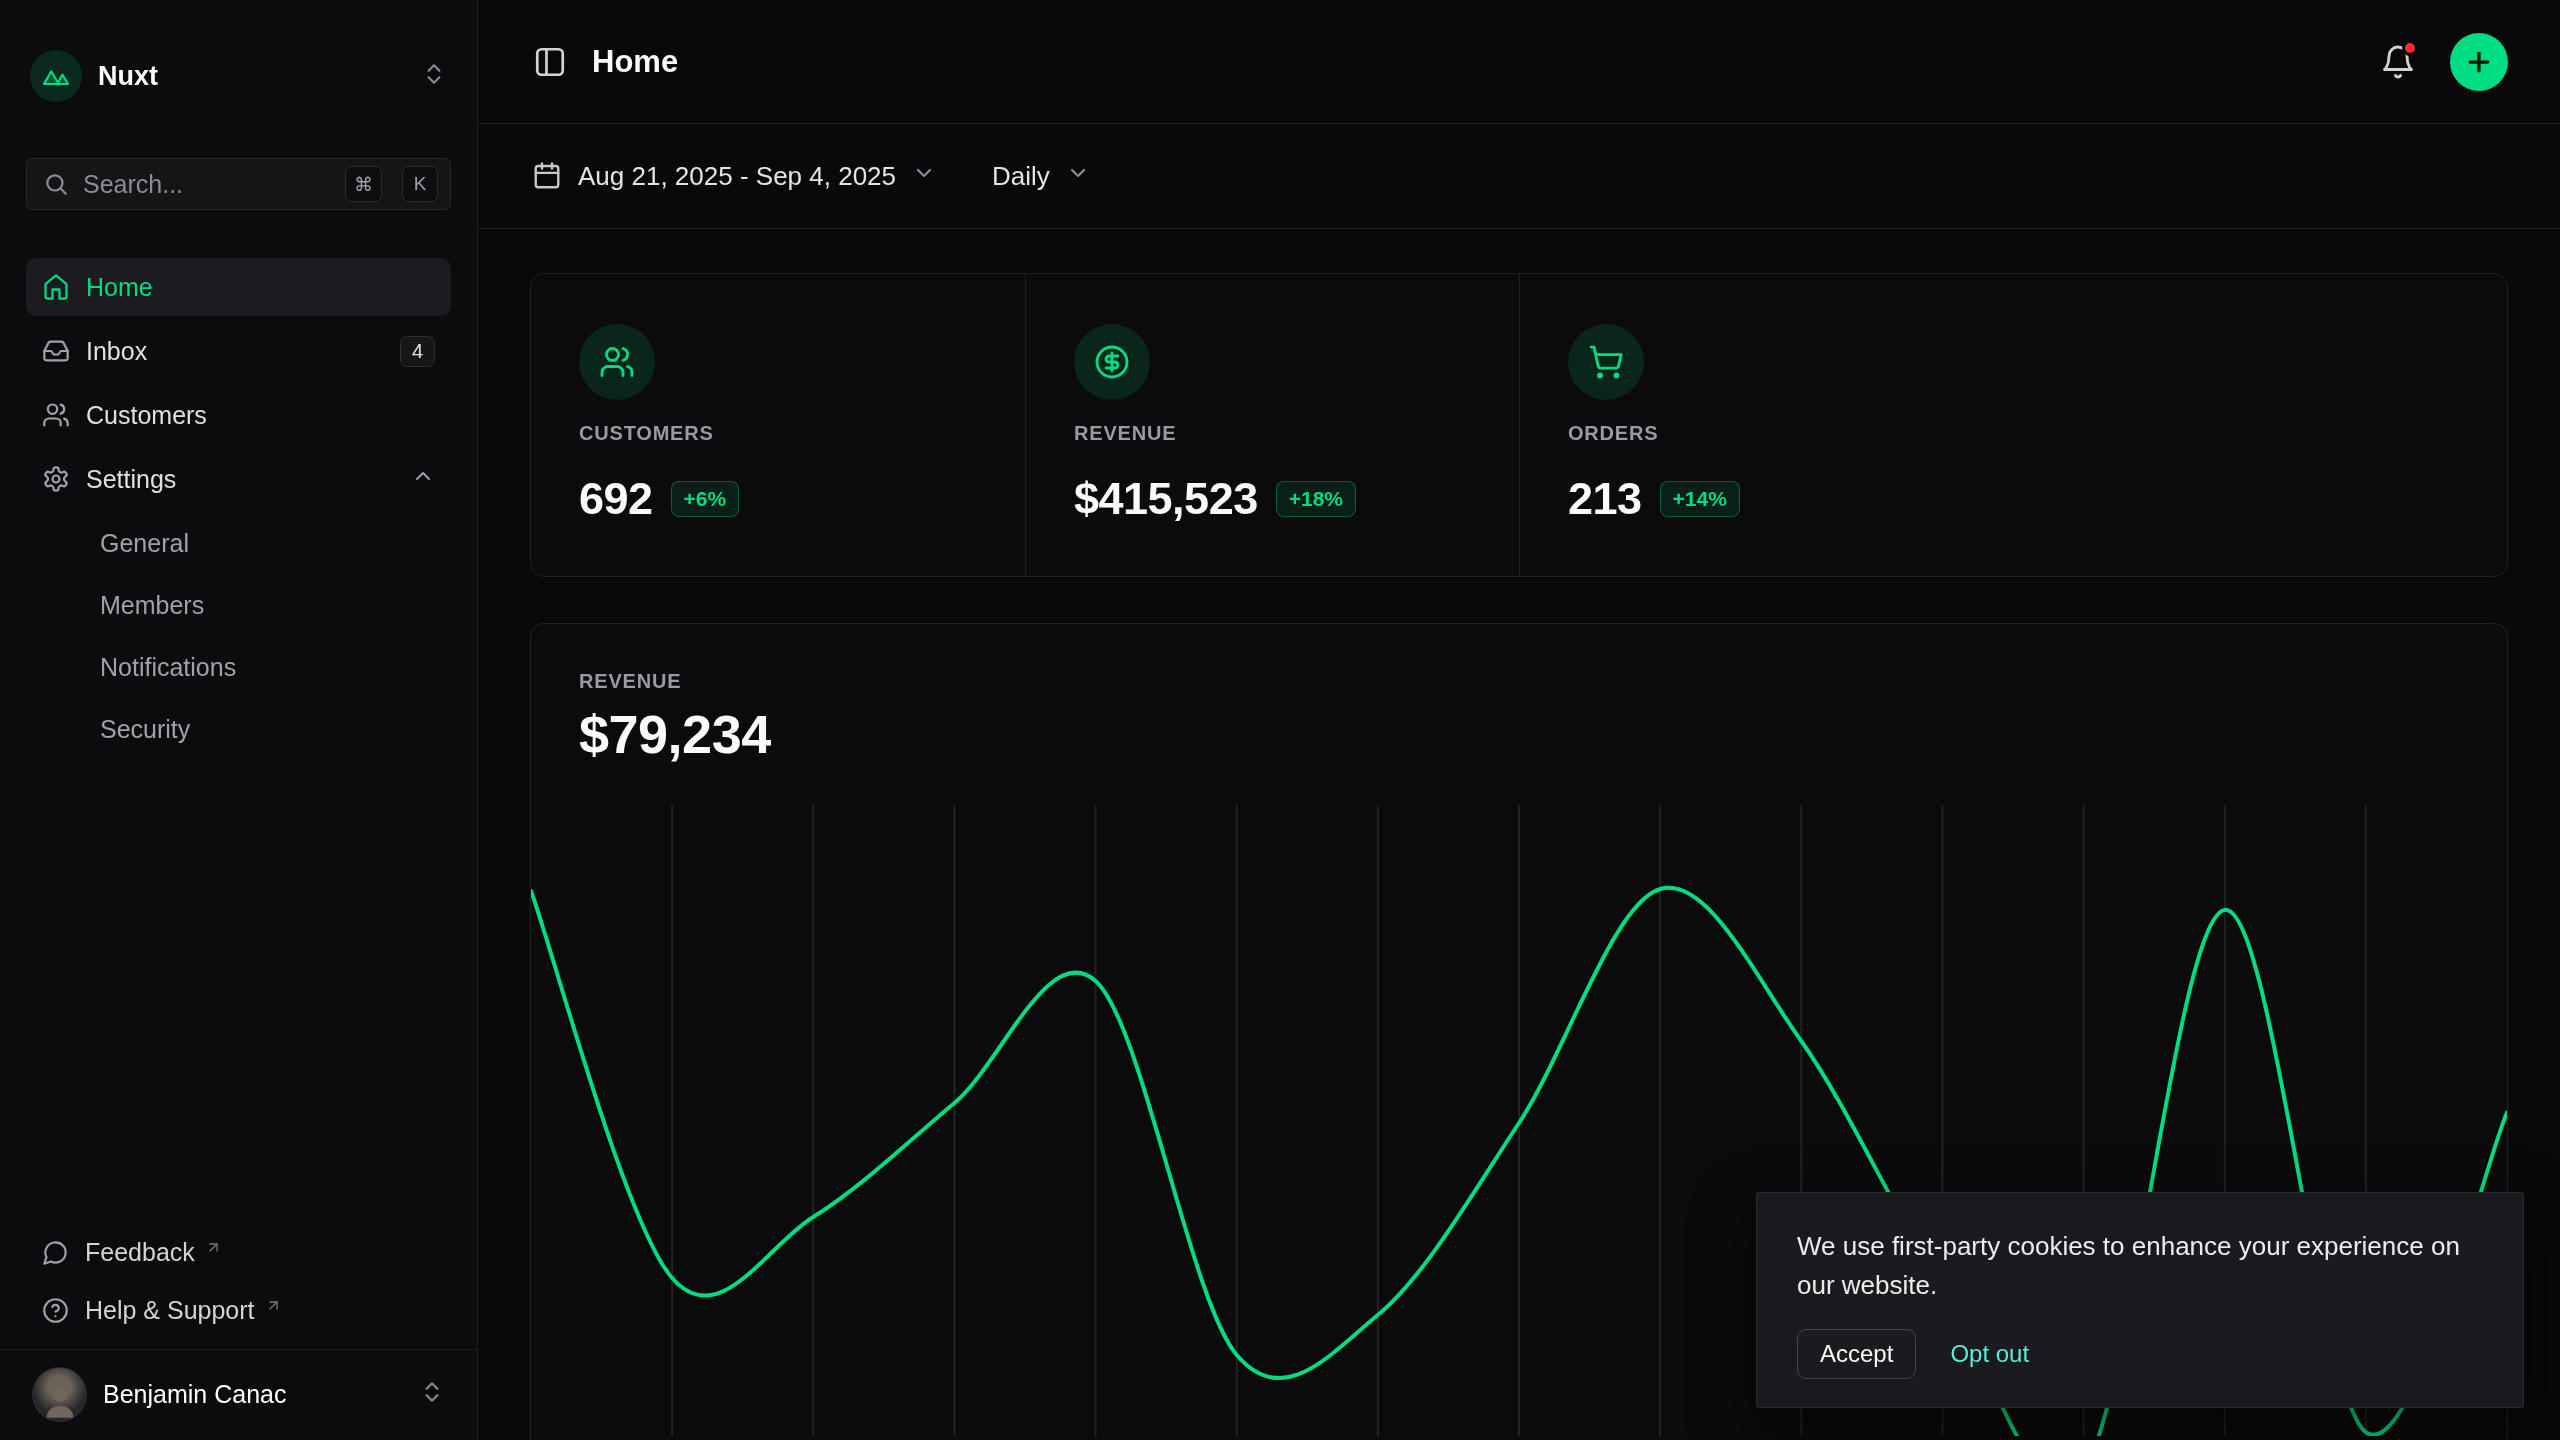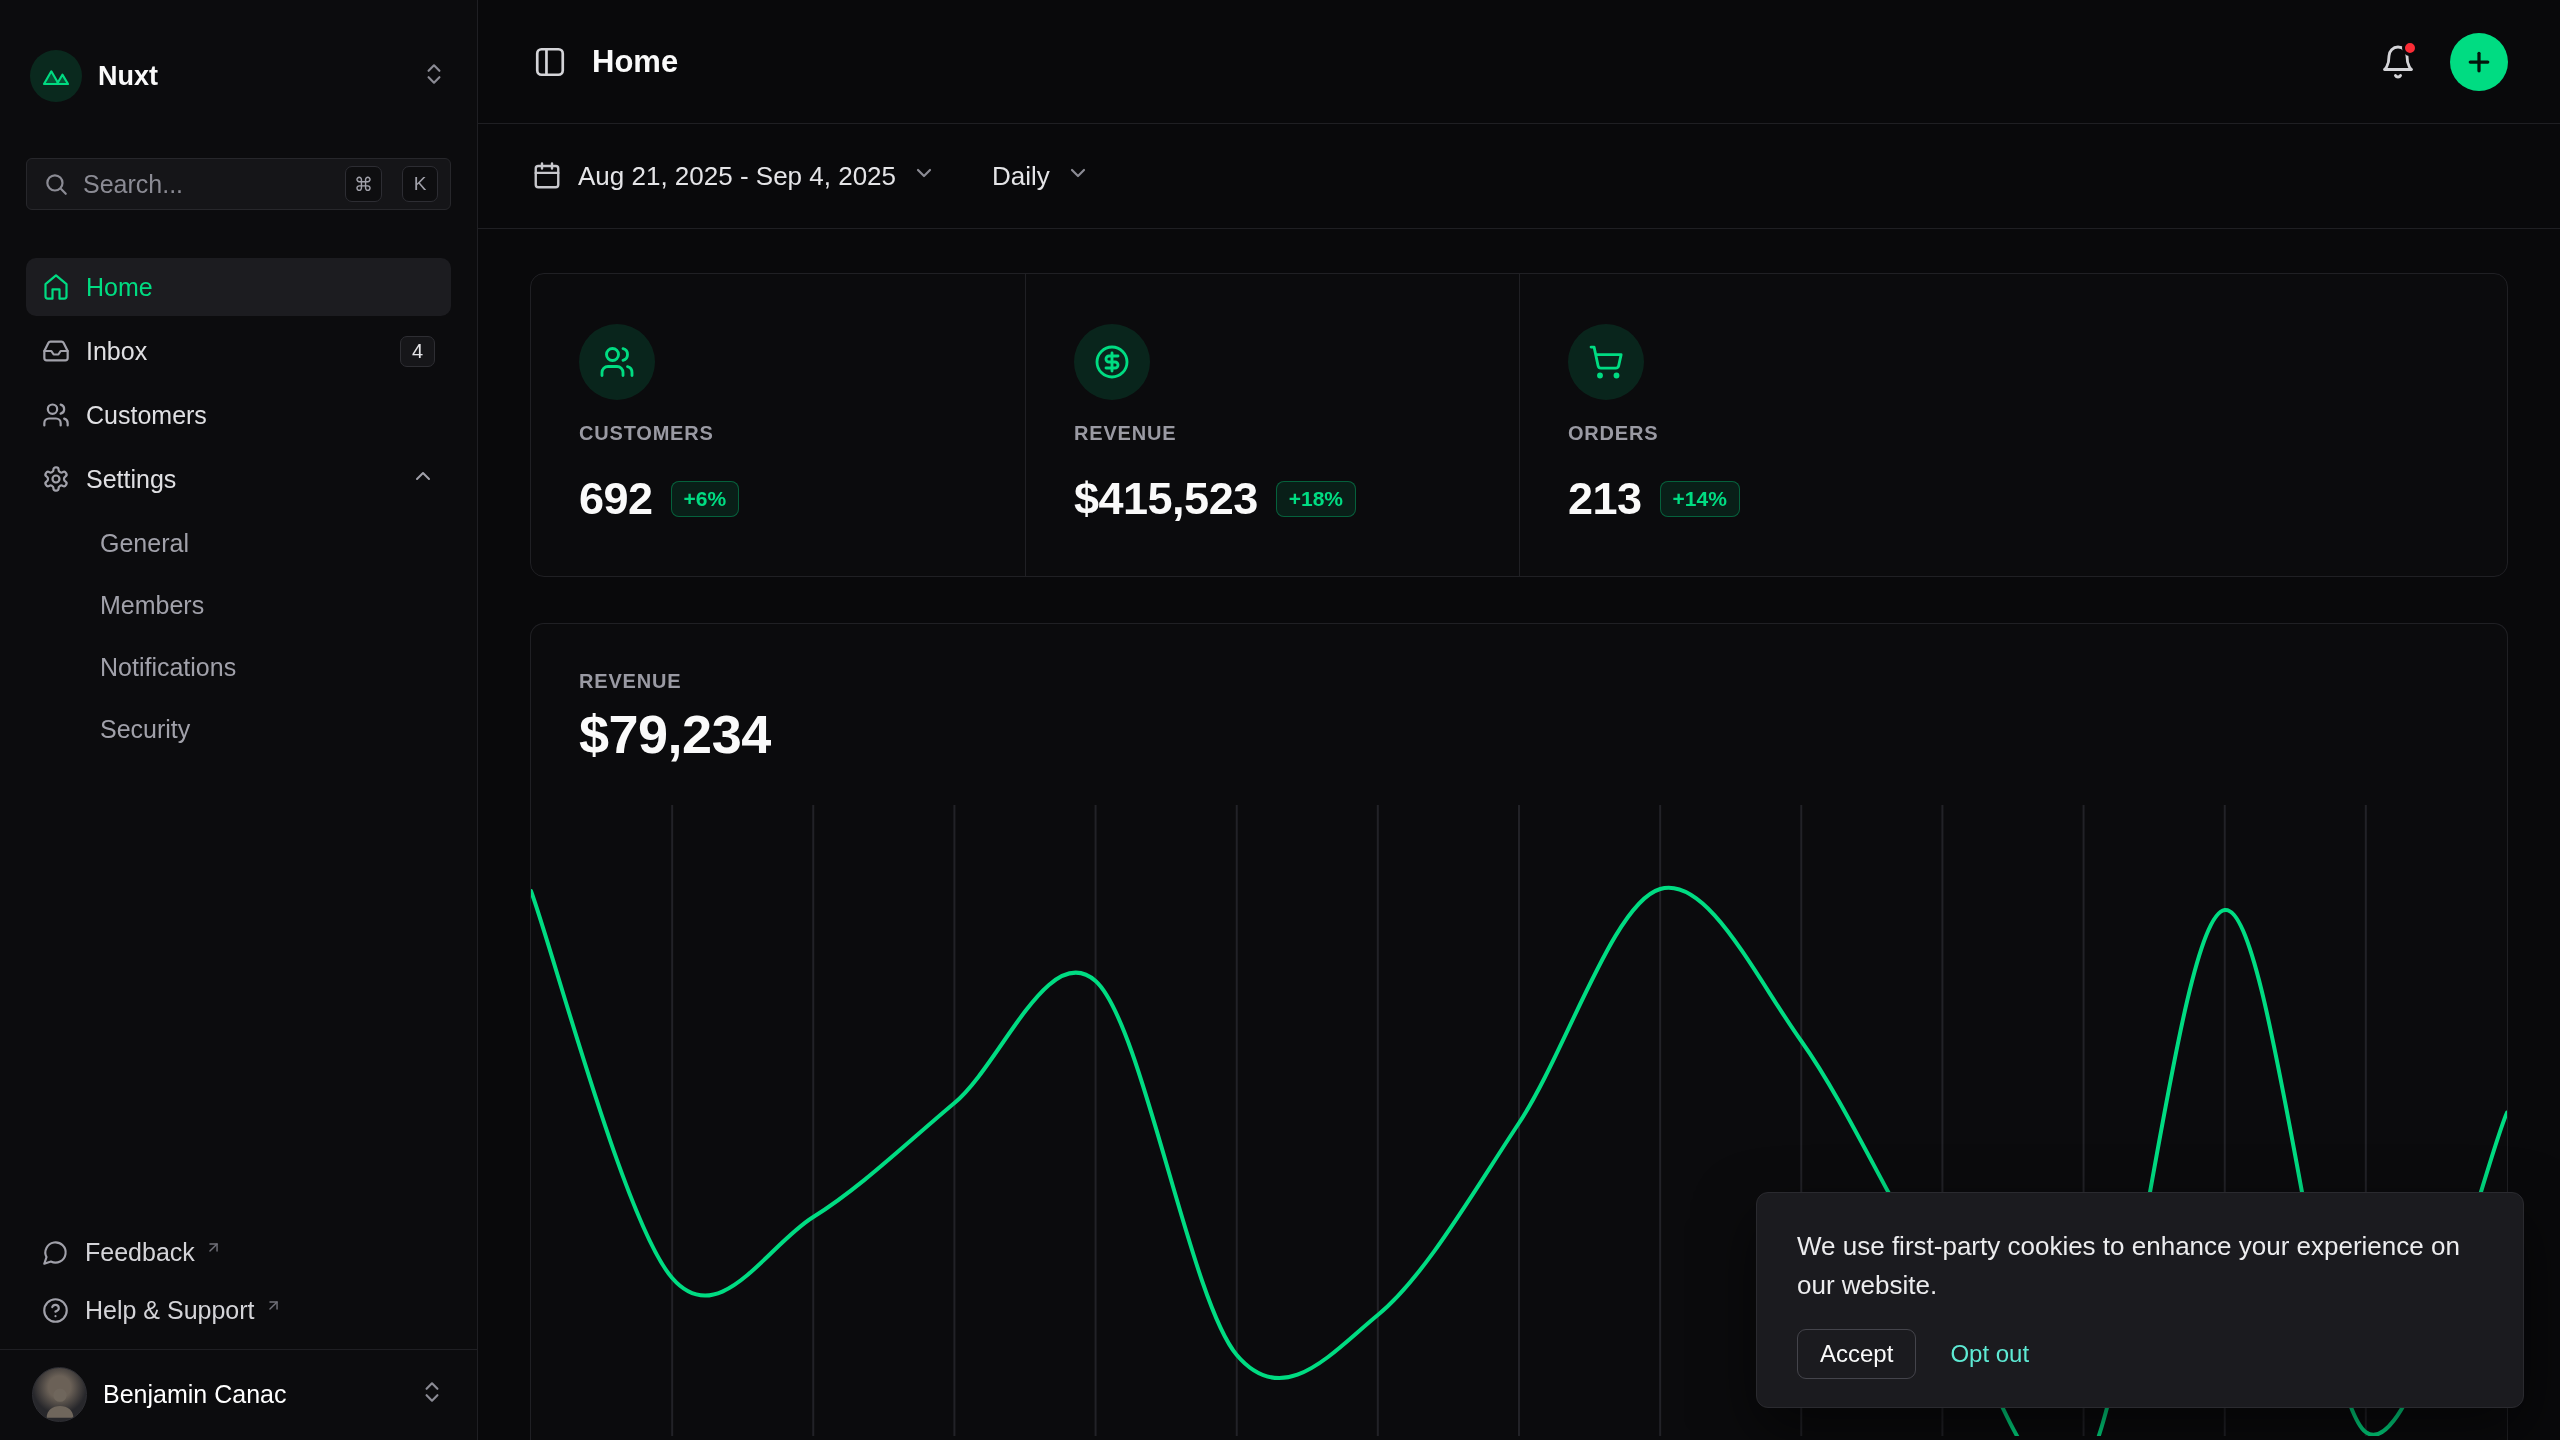--- a/index.html
+++ b/index.html
@@ -153,21 +153,21 @@
   }
   .chart-head { padding:46px 48px 0 48px; }
   .chart-label { font-size:20px; font-weight:600; letter-spacing:.8px; color:#9a9aa3;
     text-transform:uppercase; }
   .chart-value { margin-top:10px; font-size:54px; font-weight:700; color:#fafafa; letter-spacing:-.5px; }
   .chart-plot { display:block; width:100%; height:631px; margin-top:40px; }
 
   
   .cookie-toast {
     position:fixed; right:36px; bottom:32px; width:768px; z-index:50;
-    background:#1b1b1f; border:1px solid #2a2a2f; border-radius:12px;
+    background:#1b1b1f; border:1px solid #2a2a2f; border-radius:2px;
     padding:34px 40px 28px 40px; box-shadow:0 24px 60px rgba(0,0,0,.55);margin-top:29px;
   }
   .cookie-msg { font-size:26px; line-height:1.5; color:#ececee; }
   .cookie-actions { margin-top:24px; display:flex; align-items:center; gap:16px; }
   .btn-accept {
     background:transparent; color:#fafafa; font-size:24px; font-weight:500;
     font-family:inherit; padding:10px 22px; border-radius:9px;
     border:1px solid #44444b; cursor:pointer;
   }
   .btn-optout {

